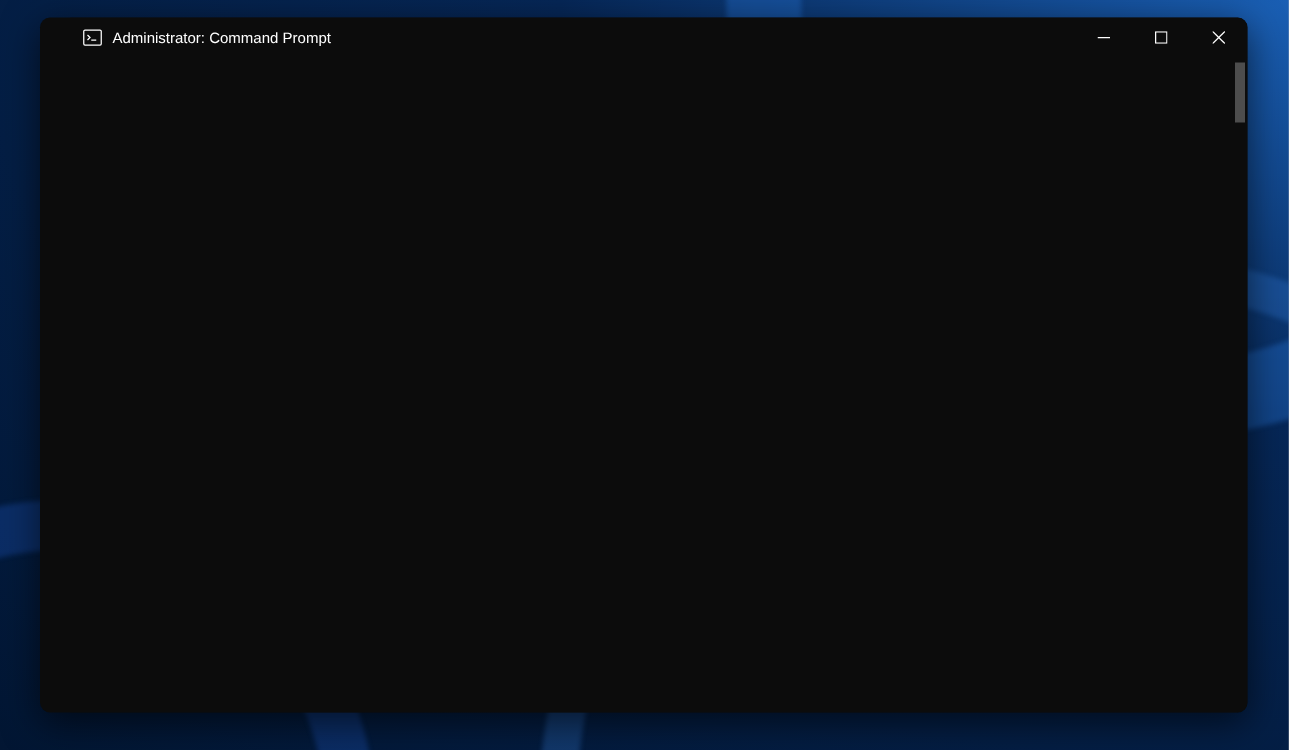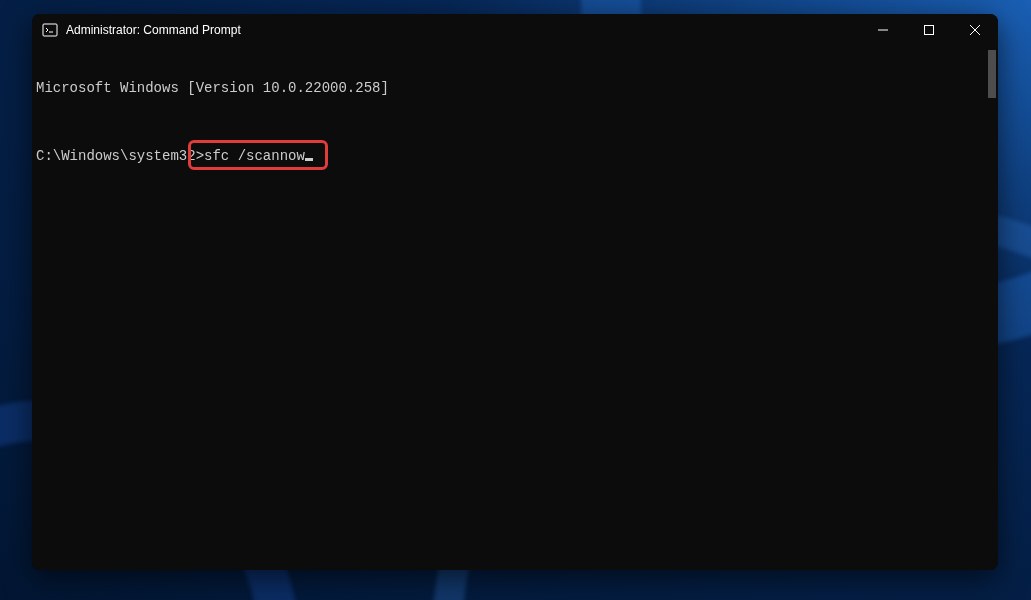--- a/index.html
+++ b/index.html
@@ -47,20 +47,21 @@
       left: 32px;
       top: 14px;
       width: 966px;
       height: 556px;
       background: #0c0c0c;
       border-radius: 8px;
       box-shadow: 0 8px 30px rgba(0,0,0,0.6);
       display: flex;
       flex-direction: column;
       overflow: hidden;
+      padding-left: 24px;
     }
     .titlebar {
       height: 32px;
       display: flex;
       align-items: center;
       background: #0c0c0c;
       color: #ffffff;
       user-select: none;
     }
     .titlebar-icon {
@@ -160,20 +161,16 @@
     </div>
     <div class="titlebar-btn close">
       <svg width="10" height="10" viewBox="0 0 10 10">
         <line x1="0" y1="0" x2="10" y2="10" stroke="#ffffff" stroke-width="1"></line>
         <line x1="10" y1="0" x2="0" y2="10" stroke="#ffffff" stroke-width="1"></line>
       </svg>
     </div>
   </div>
 
   <div class="terminal">
-    <span class="terminal-line">Microsoft Windows [Version 10.0.22000.258]</span>
-    <div class="prompt-line"><span>C:\Windows\system32&gt;</span><span>sfc /scannow</span><span class="cursor"></span>
-      <div class="highlight-box" style="left:152px; top:-8px; width:140px; height:30px;"></div>
-    </div>
   </div>
 
   <div class="scrollbar"></div>
 </div>
 
 </body></html>

